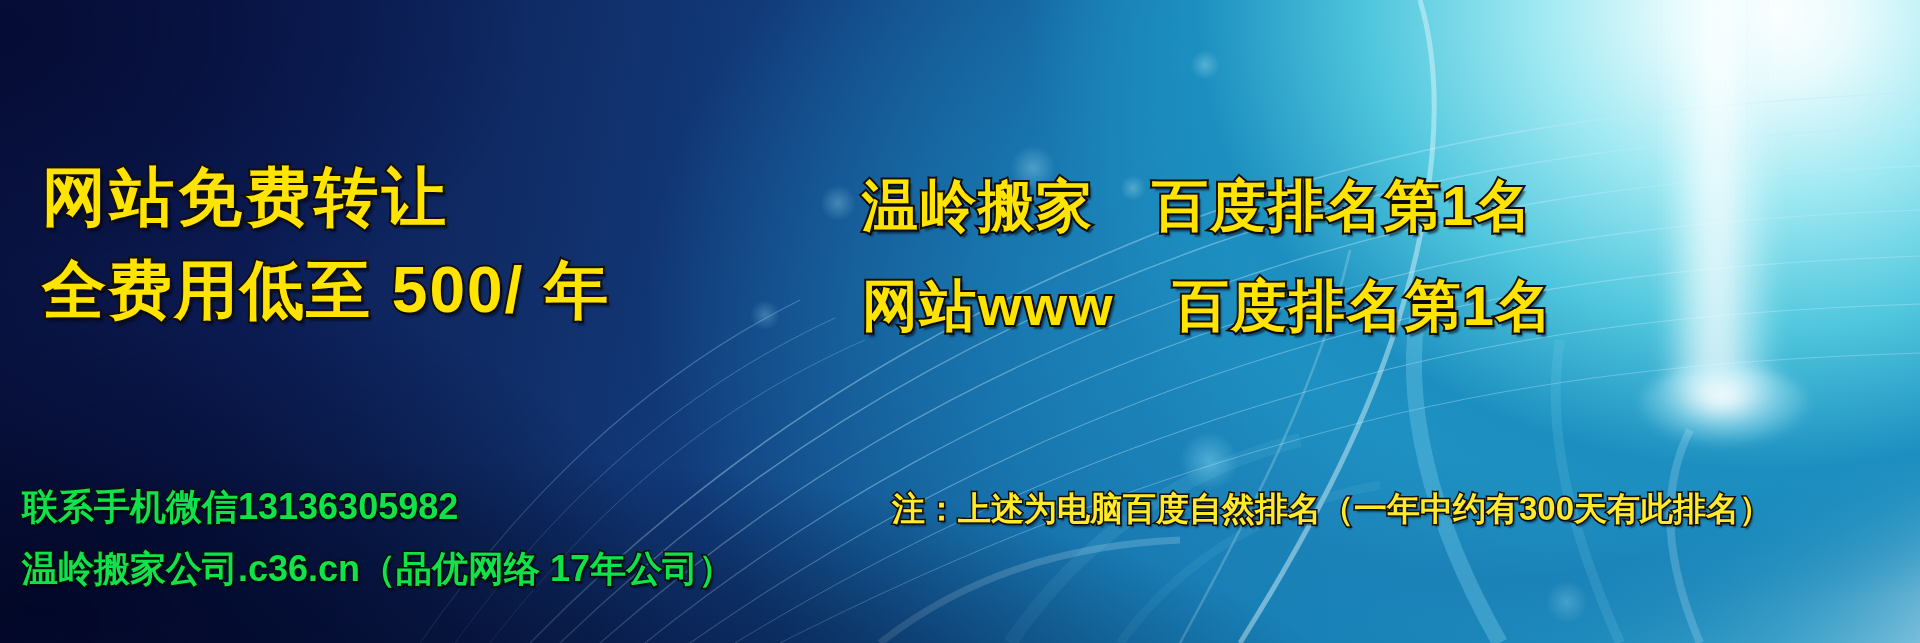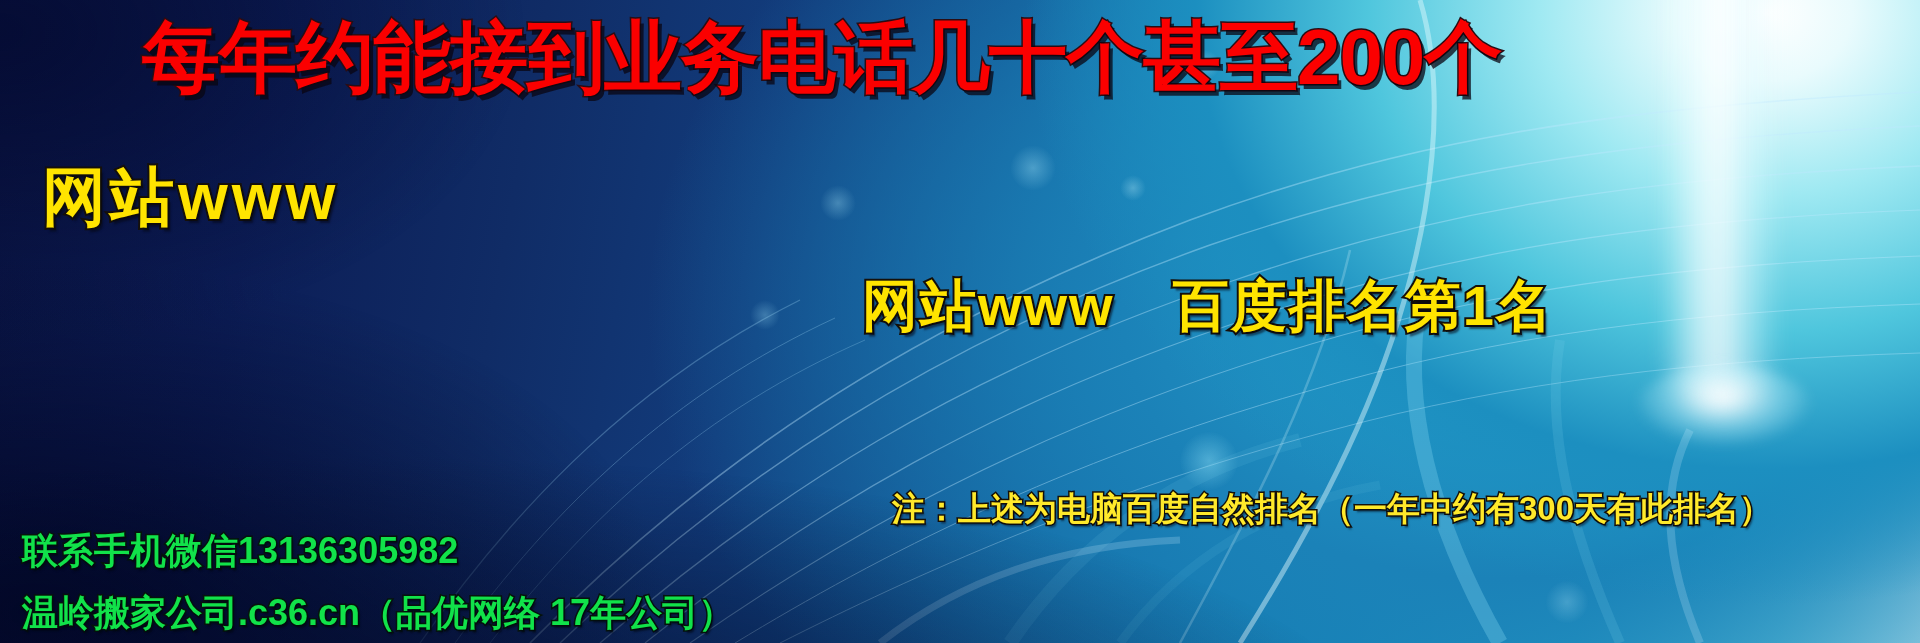--- a/index.html
+++ b/index.html
@@ -83,21 +83,20 @@
   .y1{ left:42px; top:165px; font-size:64px; letter-spacing:4px;}
   .y2{ left:42px; top:258px; font-size:64px; letter-spacing:2px;}
   .y3{ left:862px; top:178px; font-size:56px; letter-spacing:2px;}
   .y4{ left:862px; top:278px; font-size:56px; letter-spacing:2px;}
 
   .green{
     color:#11e24a;
     -webkit-text-stroke:3px #06140c;
     paint-order:stroke fill;
     text-shadow:2px 3px 2px rgba(2,6,16,.6);
-    margin-top:44px;
   }
   .g1{ left:22px; top:489px; font-size:36px; letter-spacing:0px;}
   .g2{ left:22px; top:551px; font-size:36px; letter-spacing:0px;}
 
   .note{
     color:#ffe92b;
     -webkit-text-stroke:3px #161008;
     paint-order:stroke fill;
     text-shadow:2px 3px 2px rgba(4,10,22,.5);
   }
@@ -151,25 +150,26 @@
   <div class="bokeh" style="left:1010px;top:145px;width:46px;height:46px;background:radial-gradient(circle,rgba(180,240,255,.33) 0%,rgba(180,240,255,0) 70%);"></div>
   <div class="bokeh" style="left:820px;top:185px;width:36px;height:36px;background:radial-gradient(circle,rgba(180,240,255,.3) 0%,rgba(180,240,255,0) 70%);"></div>
   <div class="bokeh" style="left:750px;top:300px;width:30px;height:30px;background:radial-gradient(circle,rgba(170,235,255,.28) 0%,rgba(170,235,255,0) 70%);"></div>
   <div class="bokeh" style="left:1300px;top:290px;width:34px;height:34px;background:radial-gradient(circle,rgba(200,245,255,.3) 0%,rgba(200,245,255,0) 70%);"></div>
   <div class="bokeh" style="left:1120px;top:175px;width:26px;height:26px;background:radial-gradient(circle,rgba(200,245,255,.3) 0%,rgba(200,245,255,0) 70%);"></div>
   <div class="bokeh" style="left:1545px;top:580px;width:44px;height:44px;background:radial-gradient(circle,rgba(190,240,255,.25) 0%,rgba(190,240,255,0) 70%);"></div>
   <div class="bokeh" style="left:1190px;top:50px;width:30px;height:30px;background:radial-gradient(circle,rgba(210,248,255,.3) 0%,rgba(210,248,255,0) 70%);"></div>
 
   <div class="bg-vignette"></div>
 
-  <div class="t headline">每年约能接到业务电话几十个甚至200个</div>
 
-  <div class="t yellow y1">网站www</div>
+  <div class="t yellow y1">网站免费转让</div>
 
+  <div class="t yellow y2">全费用低至 500/ 年</div>
 
+  <div class="t yellow y3">温岭搬家　百度排名第1名</div>
 
   <div class="t yellow y4">网站www　百度排名第1名</div>
 
   <div class="t green g1">联系手机微信13136305982</div>
 
   <div class="t green g2">温岭搬家公司.c36.cn（品优网络 17年公司）</div>
 
   <div class="t note n1">注：上述为电脑百度自然排名（一年中约有300天有此排名）</div>
 
 

